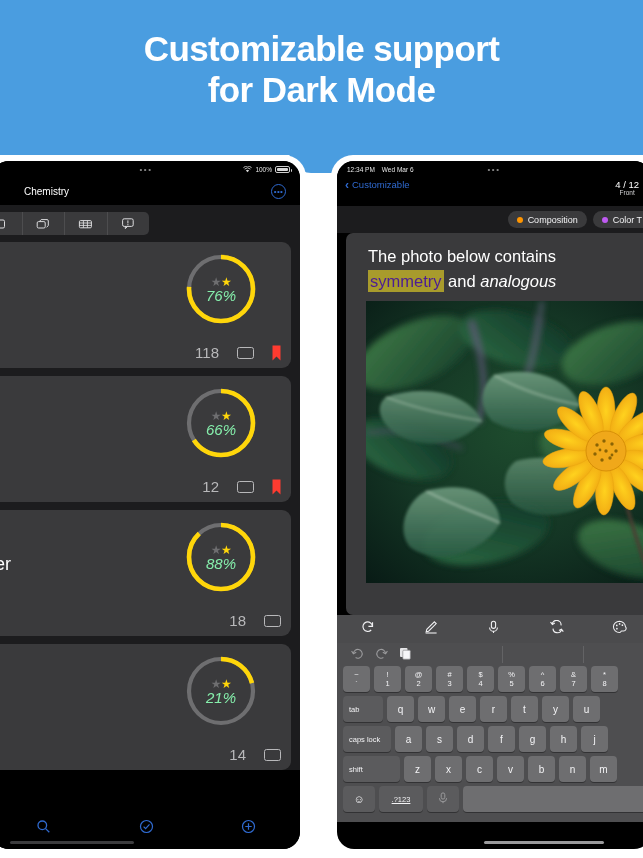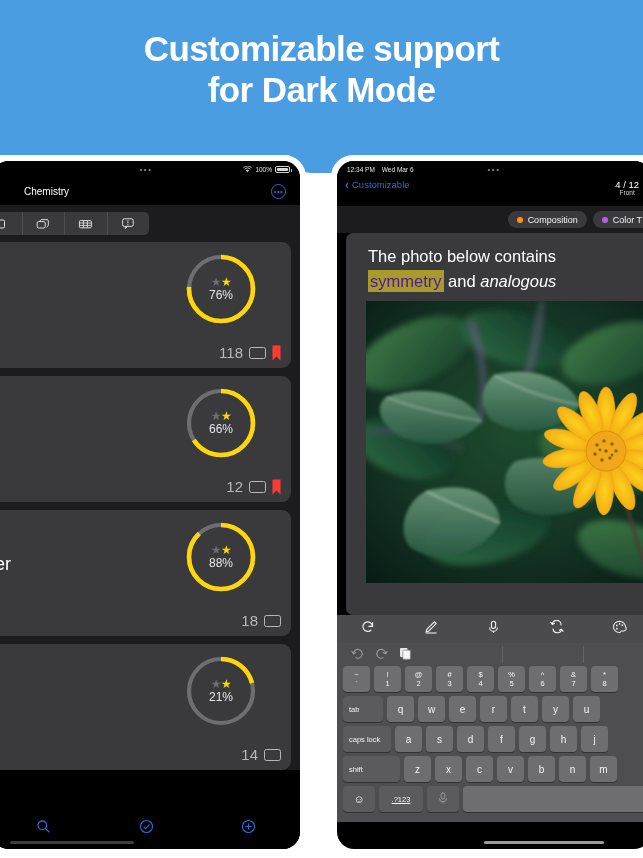--- a/index.html
+++ b/index.html
@@ -105,24 +105,24 @@
   .ring-box { position: absolute; right: 33px; top: 10px; width: 74px; height: 74px; }
   .ring-box svg { position: absolute; left: 0; top: 0; }
   .ring-center {
     position: absolute; left: 0; top: 0; width: 74px; height: 74px;
     display: flex; flex-direction: column; align-items: center; justify-content: center;
     gap: 0px;
   }
   .stars { font-size: 12px; line-height: 12px; letter-spacing: -0.5px; }
   .star-off { color: #6e6e70; }
   .star-on  { color: #ffd60a; }
-  .ring-pct { color: #e5e5e5; font-size: 12px; line-height: 15px; }
+  .ring-pct { color: #86efac; font-size: 15px; line-height: 15px; font-style: italic; }
   .card-foot {
     position: absolute; right: 10px; bottom: 7px;
-    display: flex; align-items: center; gap: 6px;
+    display: flex; align-items: center; gap: 18px;
   }
   .card-count { color: #b8b8ba; font-size: 15px; }
   .cardbox-ic {
     width: 17px; height: 12px; border: 1.3px solid #b8b8ba; border-radius: 2.5px;
   }
   .bookmark-ic { width: 9px; height: 16px; position: relative; }
 
   
   .toolbar-l {
     position: absolute; left: 0; right: 0; bottom: 0; height: 42px;

